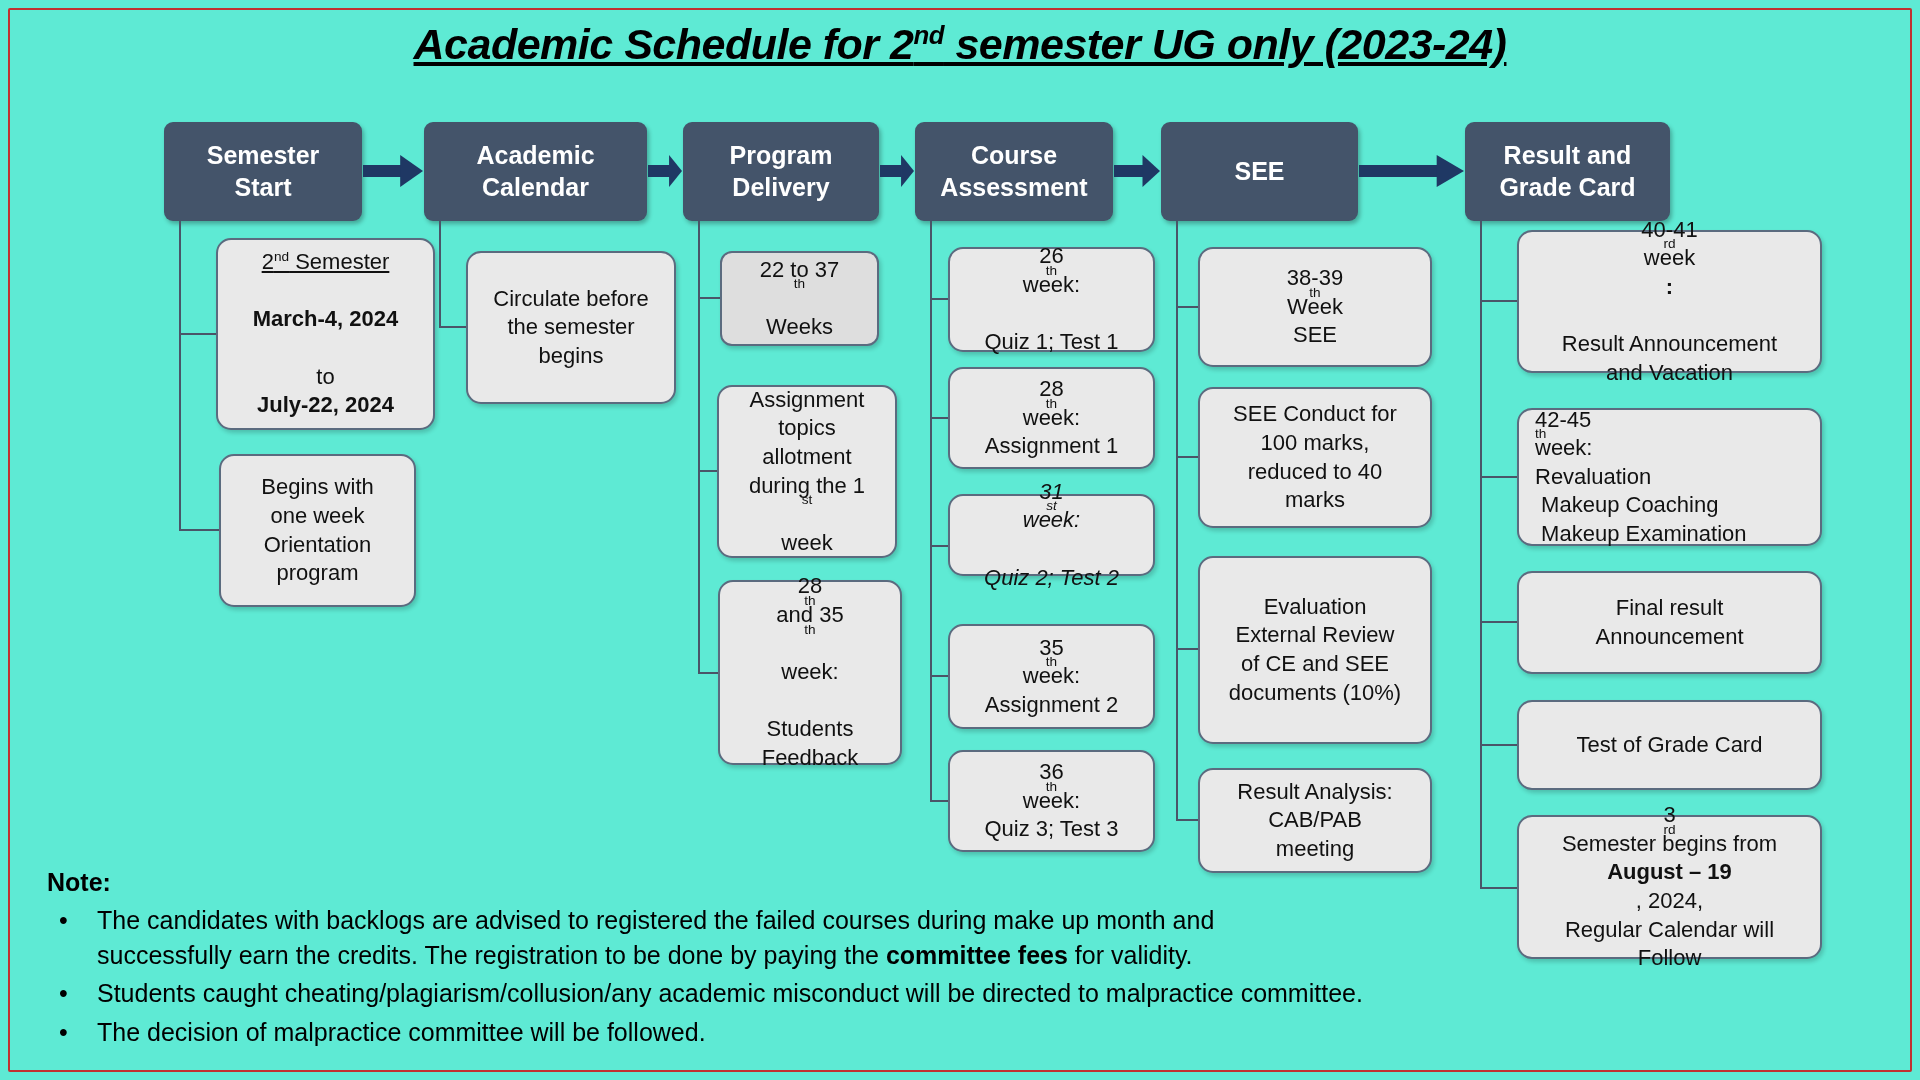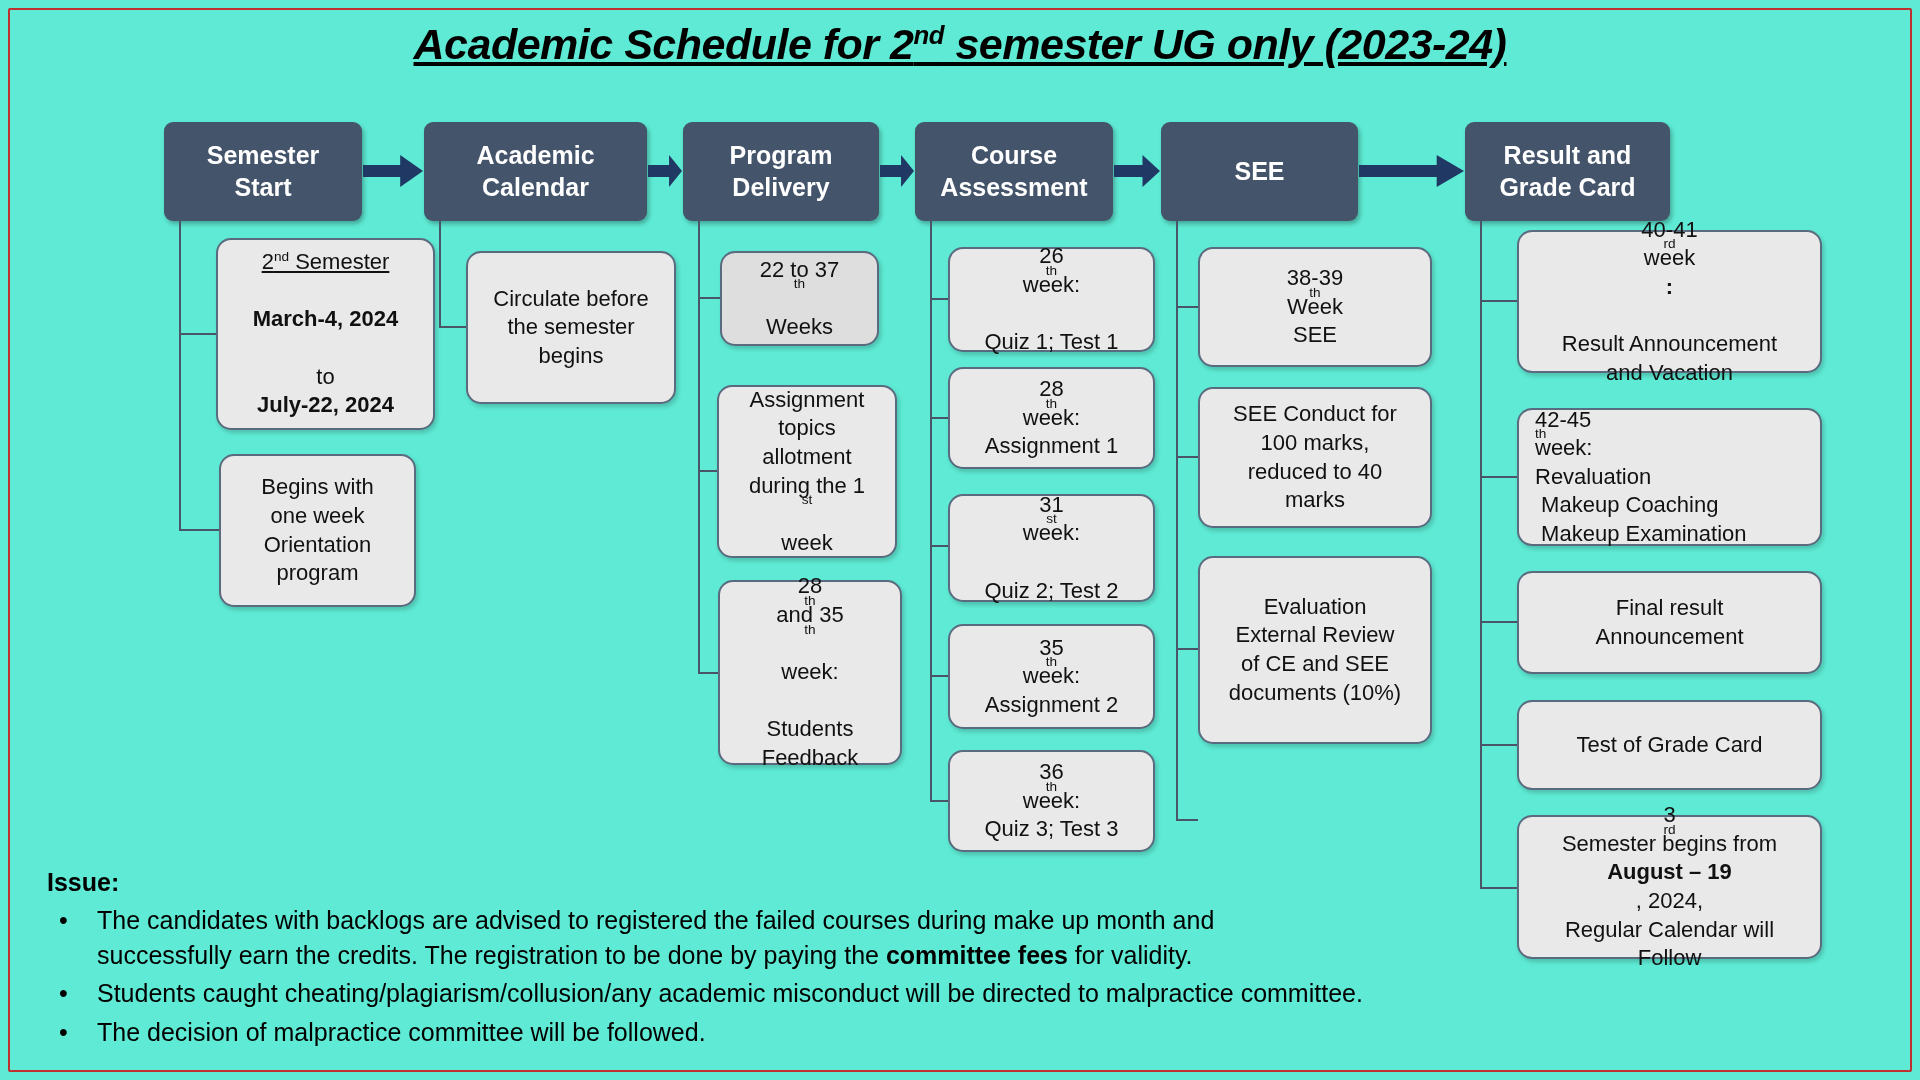--- a/index.html
+++ b/index.html
@@ -88,59 +88,60 @@
   <div class="node" style="left:219px; top:454px; width:197px; height:153px;">Begins with<br>one week<br>Orientation<br>program</div>
 
   <div class="vline" style="left:439px; top:221px; height:106px;"></div>
   <div class="hline" style="left:439px; top:326px; width:27px;"></div>
   <div class="node" style="left:466px; top:251px; width:210px; height:153px;">Circulate before<br>the semester<br>begins</div>
 
   <div class="vline" style="left:698px; top:221px; height:452px;"></div>
   <div class="hline" style="left:698px; top:297px; width:22px;"></div>
   <div class="hline" style="left:698px; top:470px; width:19px;"></div>
   <div class="hline" style="left:698px; top:672px; width:20px;"></div>
-  <div class="node shaded" style="left:720px; top:251px; width:159px; height:95px;">22 to 37<sup>th</sup><br>Weeks</div>
+  <div class="node shaded" style="left:720px; top:251px; width:159px; height:95px;border-radius:12px;">22 to 37<sup>th</sup><br>Weeks</div>
   <div class="node" style="left:717px; top:385px; width:180px; height:173px;">Assignment<br>topics<br>allotment<br>during the 1<sup>st</sup><br>week</div>
   <div class="node" style="left:718px; top:580px; width:184px; height:185px;">28<sup>th</sup> and 35<sup>th</sup><br>week:<br><br>Students<br>Feedback</div>
 
   <div class="vline" style="left:930px; top:221px; height:580px;"></div>
   <div class="hline" style="left:930px; top:298px; width:18px;"></div>
   <div class="hline" style="left:930px; top:417px; width:18px;"></div>
   <div class="hline" style="left:930px; top:545px; width:18px;"></div>
   <div class="hline" style="left:930px; top:675px; width:18px;"></div>
   <div class="hline" style="left:930px; top:800px; width:18px;"></div>
   <div class="node" style="left:948px; top:247px; width:207px; height:105px;">26<sup>th</sup> week:<br><br>Quiz 1; Test 1</div>
   <div class="node" style="left:948px; top:367px; width:207px; height:102px;">28<sup>th</sup> week:<br>Assignment 1</div>
-  <div class="node" style="left:948px; top:494px; width:207px; height:108px;">31<sup>st</sup> week:<br><br>Quiz 2; Test 2</div>
+  <div class="node" style="left:948px; top:494px; width:207px; height:82px;font-style:italic;">31<sup>st</sup> week:<br><br>Quiz 2; Test 2</div>
   <div class="node" style="left:948px; top:624px; width:207px; height:105px;">35<sup>th</sup> week:<br>Assignment 2</div>
   <div class="node" style="left:948px; top:750px; width:207px; height:102px;">36<sup>th</sup> week:<br>Quiz 3; Test 3</div>
 
   <div class="vline" style="left:1176px; top:221px; height:599px;"></div>
   <div class="hline" style="left:1176px; top:306px; width:22px;"></div>
   <div class="hline" style="left:1176px; top:456px; width:22px;"></div>
   <div class="hline" style="left:1176px; top:648px; width:22px;"></div>
   <div class="hline" style="left:1176px; top:819px; width:22px;"></div>
   <div class="node" style="left:1198px; top:247px; width:234px; height:120px;">38-39<sup>th</sup> Week<br>SEE</div>
   <div class="node" style="left:1198px; top:387px; width:234px; height:141px;">SEE Conduct for<br>100 marks,<br>reduced to 40<br>marks</div>
   <div class="node" style="left:1198px; top:556px; width:234px; height:188px;">Evaluation<br>External Review<br>of CE and SEE<br>documents (10%)</div>
+  <div class="node" style="left:1198px; top:768px; width:234px; height:105px;">Result Analysis:<br>CAB/PAB<br>meeting</div>
 
   <div class="vline" style="left:1480px; top:221px; height:667px;"></div>
   <div class="hline" style="left:1480px; top:300px; width:37px;"></div>
   <div class="hline" style="left:1480px; top:476px; width:37px;"></div>
   <div class="hline" style="left:1480px; top:621px; width:37px;"></div>
   <div class="hline" style="left:1480px; top:744px; width:37px;"></div>
   <div class="hline" style="left:1480px; top:887px; width:37px;"></div>
   <div class="node" style="left:1517px; top:230px; width:305px; height:143px;">40-41<sup>rd</sup> week<b>:</b><br>Result Announcement<br>and Vacation</div>
   <div class="node align-left" style="left:1517px; top:408px; width:305px; height:138px;">42-45<sup>th</sup> week:<br>Revaluation<br>&nbsp;Makeup Coaching<br>&nbsp;Makeup Examination</div>
   <div class="node" style="left:1517px; top:571px; width:305px; height:103px;">Final result<br>Announcement</div>
   <div class="node" style="left:1517px; top:700px; width:305px; height:90px;">Test of Grade Card</div>
   <div class="node" style="left:1517px; top:815px; width:305px; height:144px;">3<sup>rd</sup> Semester begins from<br><b>August – 19</b>, 2024,<br>Regular Calendar will<br>Follow</div>
 
   <div class="note">
-    <div class="note-label">Issue:</div>
+    <div class="note-label">Note:</div>
     <div class="bullet-row">
       <span class="bullet-mark">•</span>
       <div class="bullet-text">The candidates with backlogs are advised to registered the failed courses during make up month and<br>successfully earn the credits. The registration to be done by paying the <b>committee fees</b> for validity.</div>
     </div>
     <div class="bullet-row">
       <span class="bullet-mark">•</span>
       <div class="bullet-text">Students caught cheating/plagiarism/collusion/any academic misconduct will be directed to malpractice committee.</div>
     </div>
     <div class="bullet-row">
       <span class="bullet-mark">•</span>

